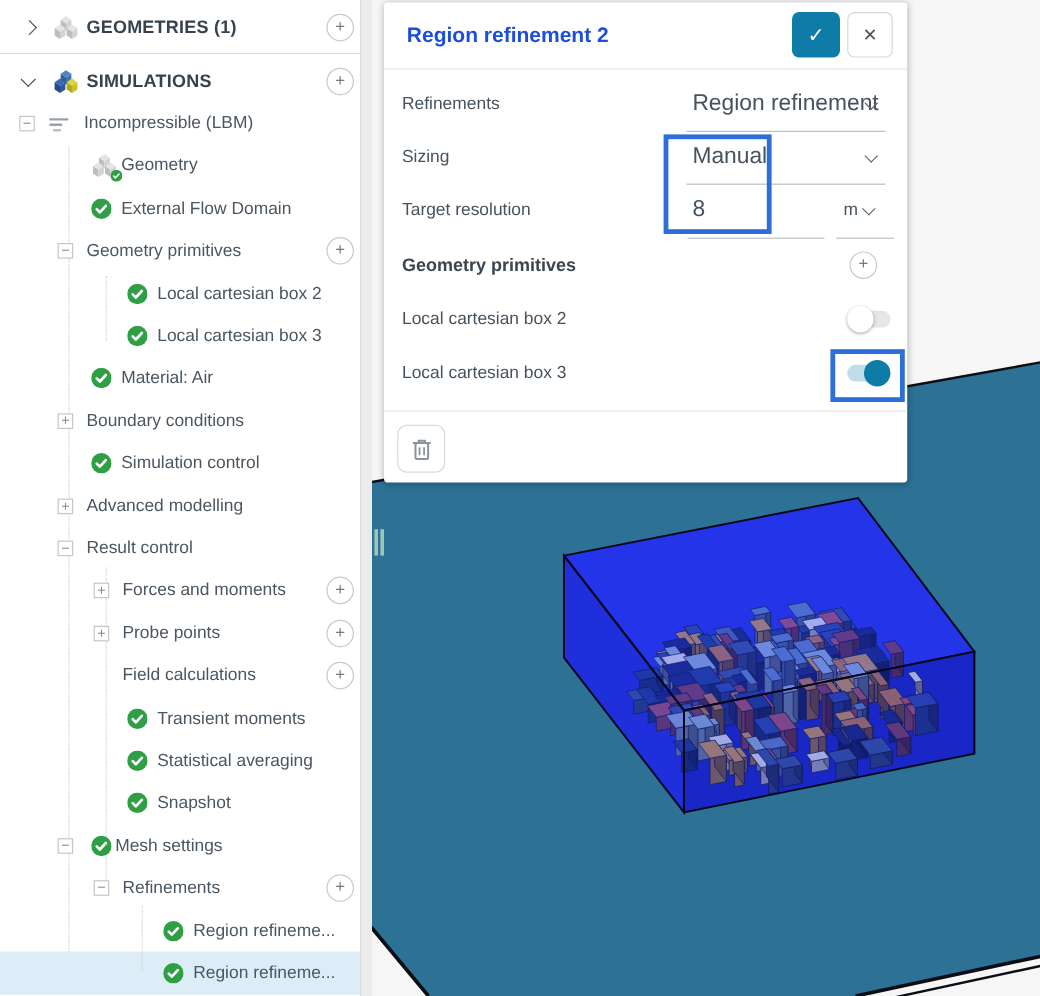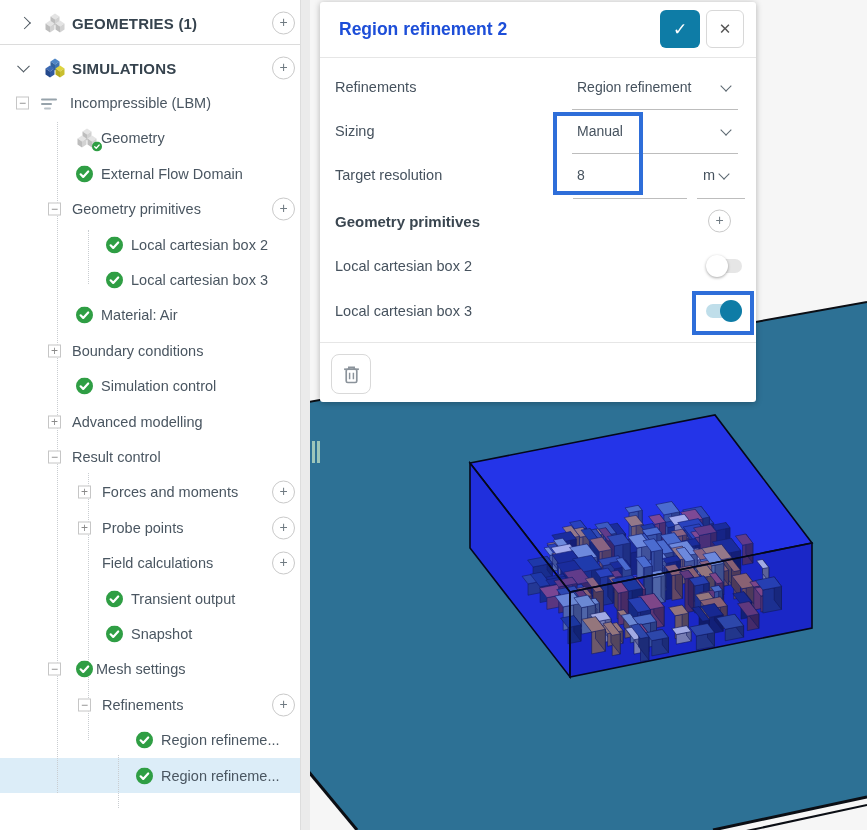--- a/index.html
+++ b/index.html
@@ -39,21 +39,21 @@
          box-shadow:0 1px 6px rgba(0,0,0,.28);border-radius:3px;}
   .ptitle{position:absolute;left:19px;top:17px;font-size:17.5px;font-weight:bold;color:#1d4ed8;}
   .apply{position:absolute;left:340px;top:8px;width:40px;height:38px;border:none;border-radius:6px;
          background:#0e7ca6;color:#fff;font-size:17px;cursor:pointer;}
   .closeb{position:absolute;left:386px;top:8px;width:38px;height:38px;border:1px solid #d8d8d8;
           border-radius:6px;background:#fff;color:#555;font-size:15px;cursor:pointer;}
   .pdiv{position:absolute;left:0;width:436px;height:0;border-top:1px solid #e6e6e6;}
   .prow{position:absolute;left:0;width:436px;height:34px;}
   .prow .flabel{position:absolute;left:15px;top:50%;transform:translateY(-50%);font-size:14.5px;color:#46525e;}
   .prow .flabel.bold{font-weight:bold;font-size:15px;color:#3a4650;}
-  .prow .fvalue{position:absolute;left:257px;top:50%;transform:translateY(-50%);font-size:14px;color:#46525e;text-align:center;}
+  .prow .fvalue{position:absolute;left:257px;top:50%;transform:translateY(-50%);font-size:19px;color:#46525e;text-align:center;}
   .chv{position:absolute;width:7px;height:7px;border-right:1.6px solid #5b6770;
        border-bottom:1.6px solid #5b6770;transform:rotate(45deg);top:12px;}
   .uline{position:absolute;height:0;border-bottom:1px solid #bdbdbd;}
   .pluscircle{position:absolute;left:388px;top:50%;transform:translateY(-50%);width:21px;height:21px;
           border-radius:50%;border:1px solid #c9c9c9;background:#fff;color:#6f7a82;font-size:14px;
           line-height:19px;text-align:center;cursor:pointer;}
   .unit{position:absolute;left:383px;top:50%;transform:translateY(-50%);font-size:14.5px;color:#46525e;cursor:pointer;}
   .toggle{position:absolute;left:386px;top:6px;width:36px;height:22px;cursor:pointer;}
   .tg-track{position:absolute;left:0;top:4px;width:36px;height:14px;border-radius:7px;background:#e6e6e6;}
   .tg-knob{position:absolute;left:0;top:0;width:22px;height:22px;border-radius:50%;background:#fff;
@@ -194,21 +194,28 @@
       </div>
       <div class="trow">
         <span class="lbl" style="left:102px">Field calculations</span>
         <span class="addbtn">+</span>
       </div>
       <div class="trow">
         <span class="ticon" style="left:106px"><svg width="17" height="17" viewBox="0 0 17 17">
             <circle cx="8.5" cy="8.5" r="8.5" fill="#2f9e44"></circle>
             <path d="M4.6 8.8l2.6 2.6 5-5.4" stroke="#fff" stroke-width="2.2" fill="none" stroke-linecap="round" stroke-linejoin="round"></path>
           </svg></span>
-        <span class="lbl" style="left:131px">Transient output</span>
+        <span class="lbl" style="left:131px">Transient moments</span>
+      </div>
+      <div class="trow">
+        <span class="ticon" style="left:106px"><svg width="17" height="17" viewBox="0 0 17 17">
+            <circle cx="8.5" cy="8.5" r="8.5" fill="#2f9e44"></circle>
+            <path d="M4.6 8.8l2.6 2.6 5-5.4" stroke="#fff" stroke-width="2.2" fill="none" stroke-linecap="round" stroke-linejoin="round"></path>
+          </svg></span>
+        <span class="lbl" style="left:131px">Statistical averaging</span>
       </div>
       <div class="trow">
         <span class="ticon" style="left:106px"><svg width="17" height="17" viewBox="0 0 17 17">
             <circle cx="8.5" cy="8.5" r="8.5" fill="#2f9e44"></circle>
             <path d="M4.6 8.8l2.6 2.6 5-5.4" stroke="#fff" stroke-width="2.2" fill="none" stroke-linecap="round" stroke-linejoin="round"></path>
           </svg></span>
         <span class="lbl" style="left:131px">Snapshot</span>
       </div>
       <div class="trow">
         <span class="expbox" style="left:48px">−</span>

